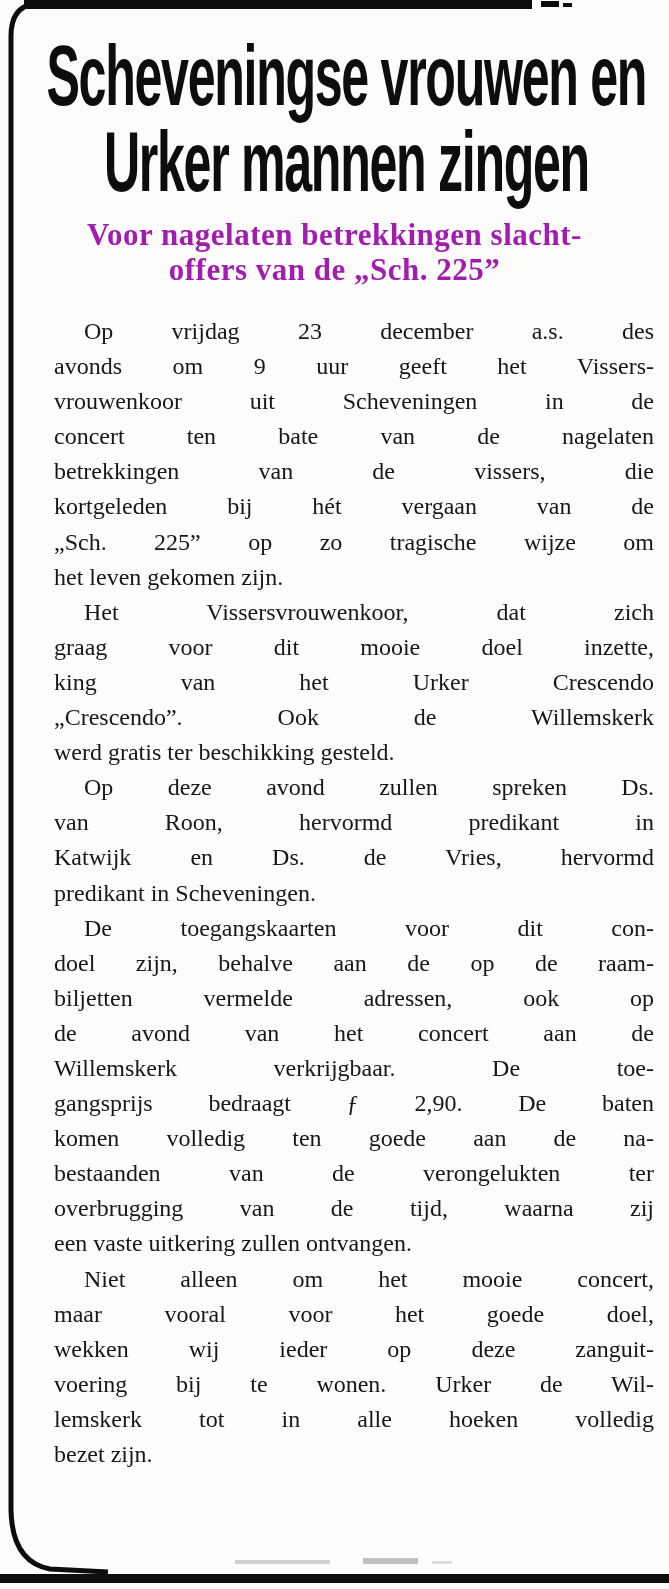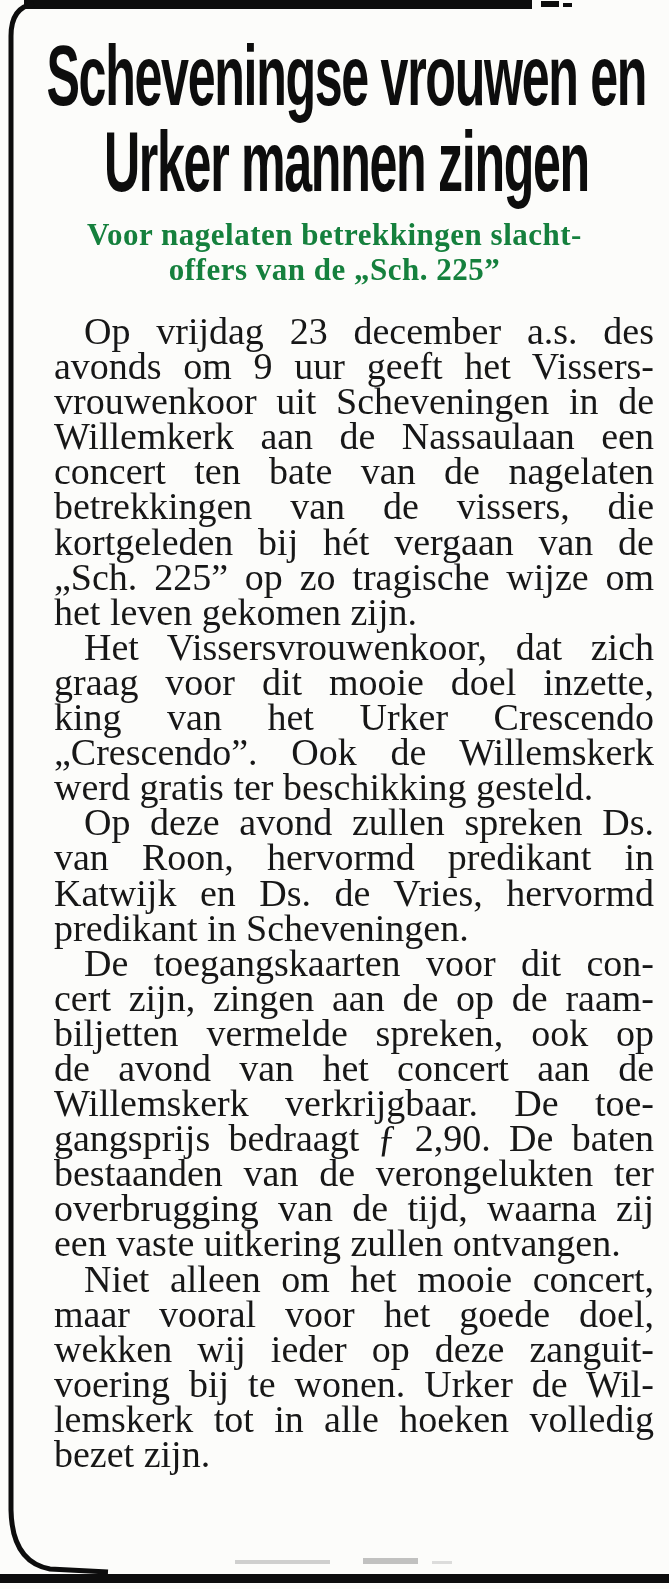--- a/index.html
+++ b/index.html
@@ -33,27 +33,27 @@
 
   
   .subhead {
     position: absolute; top: 217px; left: 20px; right: 20px;
     text-align: center;
     font-family: "Liberation Serif", serif;
     font-weight: bold;
     font-size: 31px;
     line-height: 35px;
     letter-spacing: 0.5px;
-    color: #15803d;
+    color: #a21caf;
   }
 
   
   .article-body {
     position: absolute; top: 314px; left: 54px; width: 600px;
-    font-size: 38px;
+    font-size: 24px;
     line-height: 35.1px;
     color: #171717;
   }
   .line { text-align: justify; text-align-last: justify; }
   .line.first { text-indent: 30px; }
   .line.last { text-align: left; text-align-last: left; }
 </style>
 </head>
 <body>
 
@@ -83,41 +83,41 @@
 
 <div class="subhead">
   <div>Voor nagelaten betrekkingen slacht-</div>
   <div>offers van de „Sch. 225”</div>
 </div>
 
 <div class="article-body">
     <div class="line first">Op vrijdag 23 december a.s. des</div>
     <div class="line">avonds om 9 uur geeft het Vissers-</div>
     <div class="line">vrouwenkoor uit Scheveningen in de</div>
-    <div class="line">Willemkerk aan de Nassaulaan een</div>
     <div class="line">concert ten bate van de nagelaten</div>
     <div class="line">betrekkingen van de vissers, die</div>
     <div class="line">kortgeleden bij hét vergaan van de</div>
     <div class="line">„Sch. 225” op zo tragische wijze om</div>
     <div class="line last">het leven gekomen zijn.</div>
     <div class="line first">Het Vissersvrouwenkoor, dat zich</div>
     <div class="line">graag voor dit mooie doel inzette,</div>
     <div class="line">king van het Urker Crescendo</div>
     <div class="line">„Crescendo”. Ook de Willemskerk</div>
     <div class="line last">werd gratis ter beschikking gesteld.</div>
     <div class="line first">Op deze avond zullen spreken Ds.</div>
     <div class="line">van Roon, hervormd predikant in</div>
     <div class="line">Katwijk en Ds. de Vries, hervormd</div>
     <div class="line last">predikant in Scheveningen.</div>
     <div class="line first">De toegangskaarten voor dit con-</div>
-    <div class="line">cert zijn, zingen aan de op de raam-</div>
-    <div class="line">biljetten vermelde spreken, ook op</div>
+    <div class="line">doel zijn, behalve aan de op de raam-</div>
+    <div class="line">biljetten vermelde adressen, ook op</div>
     <div class="line">de avond van het concert aan de</div>
     <div class="line">Willemskerk verkrijgbaar. De toe-</div>
     <div class="line">gangsprijs bedraagt ƒ 2,90. De baten</div>
+    <div class="line">komen volledig ten goede aan de na-</div>
     <div class="line">bestaanden van de verongelukten ter</div>
     <div class="line">overbrugging van de tijd, waarna zij</div>
     <div class="line last">een vaste uitkering zullen ontvangen.</div>
     <div class="line first">Niet alleen om het mooie concert,</div>
     <div class="line">maar vooral voor het goede doel,</div>
     <div class="line">wekken wij ieder op deze zanguit-</div>
     <div class="line">voering bij te wonen. Urker de Wil-</div>
     <div class="line">lemskerk tot in alle hoeken volledig</div>
     <div class="line last">bezet zijn.</div>
   </div>

